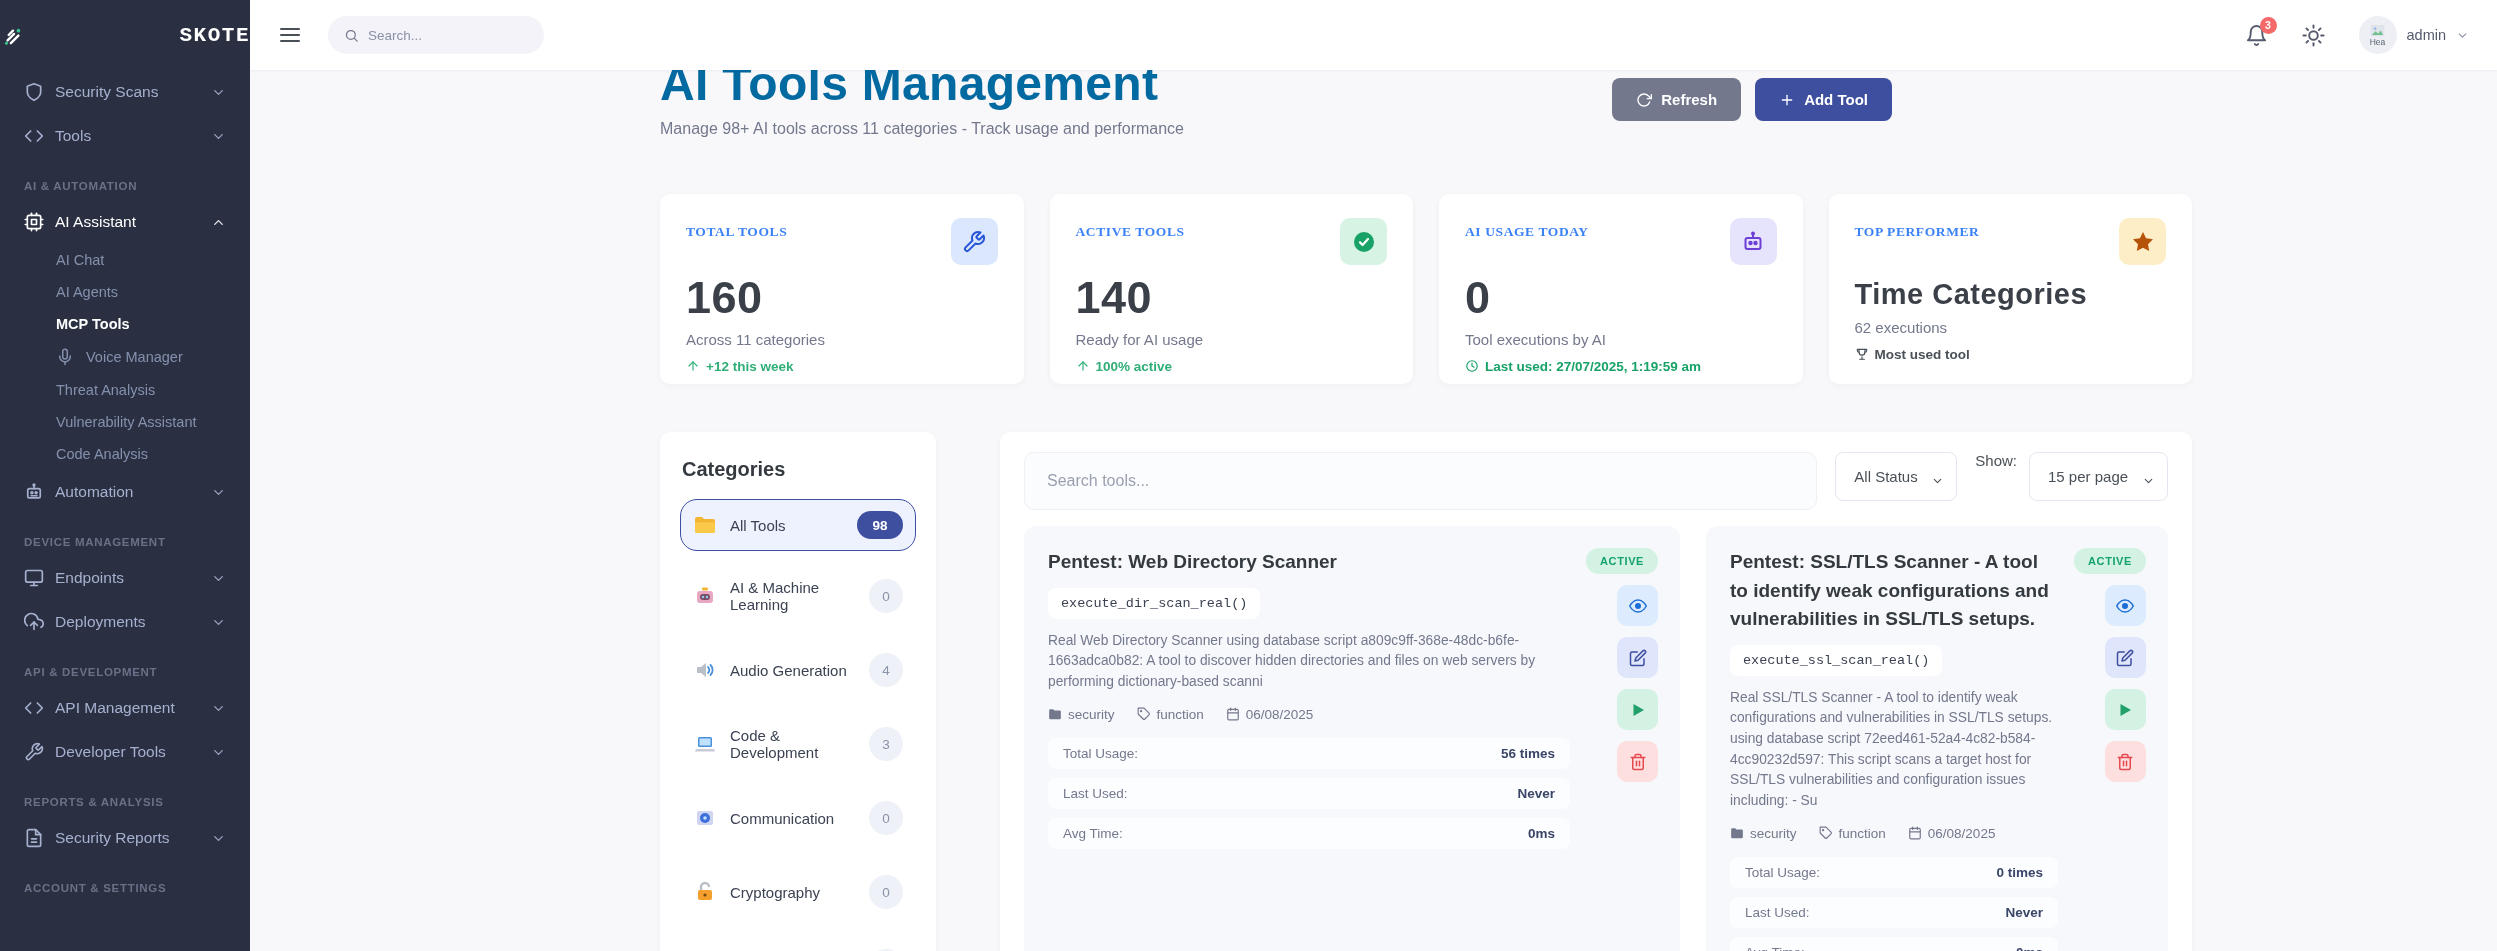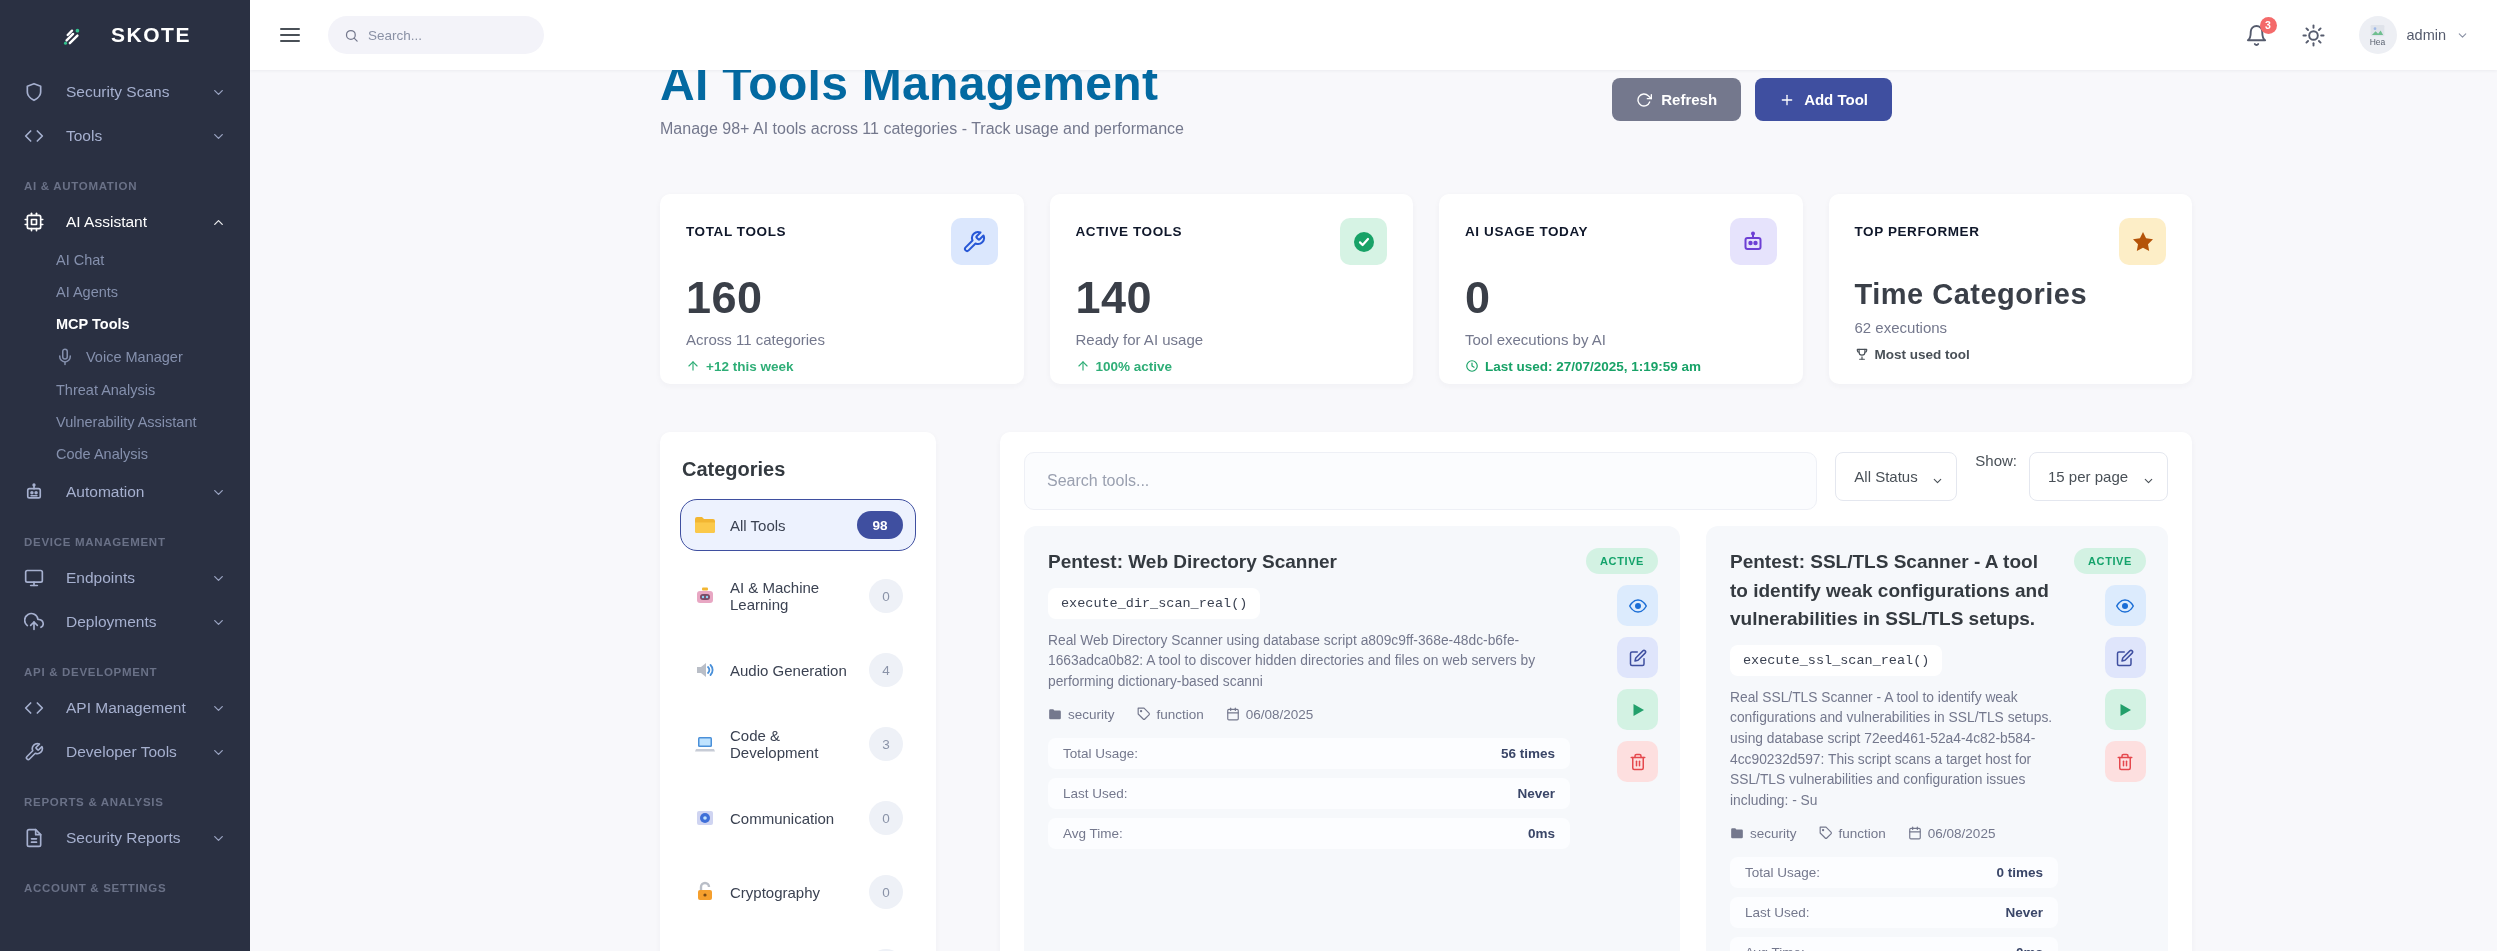--- a/index.html
+++ b/index.html
@@ -2,23 +2,23 @@
 <html><head>
 <meta charset="utf-8">
 <style>
   * { margin:0; padding:0; box-sizing:border-box; }
   html,body { width:2497px; height:951px; overflow:hidden; }
   body { font-family:"Liberation Sans", sans-serif; background:#f8f8fb; color:#343a40; position:relative; }
   svg { display:block; }
 
   
   .sidebar { position:absolute; left:0; top:0; bottom:0; width:250px; background:#2a3042; z-index:30; }
-  .logo { height:70px; display:flex; align-items:center; justify-content:center; gap:26px; }
+  .logo { height:70px; display:flex; align-items:center; justify-content:space-between; gap:26px;font-family:Liberation Mono, monospace; }
   .logo-text { color:#fff; font-size:21px; font-weight:700; letter-spacing:1.5px; }
-  .nav-item { display:flex; align-items:center; gap:22px; padding:12px 24px; color:#a6b0cf; font-size:15.5px; cursor:pointer; }
+  .nav-item { display:flex; align-items:center; gap:11px; padding:12px 24px; color:#a6b0cf; font-size:15.5px; cursor:pointer; }
   .nav-item .ni-icon { width:20px; height:20px; flex:0 0 20px; }
   .nav-item .ni-icon svg { width:20px; height:20px; }
   .nav-item .chev { margin-left:auto; width:15px; height:15px; opacity:.9; }
   .nav-item .chev svg { width:15px; height:15px; }
   .nav-item.is-active { color:#fff; }
   .nav-section { padding:22px 24px 8px; font-size:11.5px; font-weight:700; letter-spacing:.7px; color:#6a7187; }
   .nav-sub { display:flex; align-items:center; gap:12px; padding:8px 24px 8px 56px; color:#8590ad; font-size:14.5px; cursor:pointer;text-align:center; }
   .nav-sub .ni-icon { width:18px; height:18px; }
   .nav-sub .ni-icon svg { width:18px; height:18px; }
   .nav-sub.is-active { color:#fff; font-weight:700; }
@@ -59,21 +59,21 @@
   .btn { display:flex; align-items:center; gap:9px; border:0; border-radius:8px; padding:13px 24px;
          font-family:inherit; font-size:15px; font-weight:700; color:#fff; cursor:pointer; }
   .btn svg { width:16px; height:16px; }
   .btn-gray { background:#74788d; }
   .btn-primary { background:#3f4fa0; }
 
   
   .stats-row { margin-top:56px; display:grid; grid-template-columns:repeat(4,1fr); gap:26px; }
   .stat-card { background:#fff; border-radius:10px; padding:24px 26px; box-shadow:0 2px 6px rgba(40,45,70,.04); height:190px; }
   .stat-top { display:flex; justify-content:space-between; align-items:flex-start; }
-  .stat-label { font-size:13.5px; font-weight:700; color:#0f172a; letter-spacing:.6px; margin-top:6px; }
+  .stat-label { font-size:13.5px; font-weight:700; color:#3b82f6; letter-spacing:.6px; margin-top:6px;font-family:Liberation Serif, serif; }
   .stat-icon { width:47px; height:47px; border-radius:10px; display:flex; align-items:center; justify-content:center; }
   .stat-icon svg { width:24px; height:24px; }
   .stat-value { margin-top:8px; font-size:45px; font-weight:700; color:#3a3f48; letter-spacing:.5px; line-height:1.1; }
   .stat-value.small { font-size:29px; margin-top:14px; }
   .stat-sub { margin-top:8px; font-size:15px; color:#74788d; }
   .stat-trend { margin-top:11px; font-size:13.5px; font-weight:700; display:flex; align-items:center; gap:6px; }
   .stat-trend svg { width:14px; height:14px; }
 
   
   .lower { margin-top:48px; display:grid; grid-template-columns:276px 1fr; gap:64px; align-items:start; }

